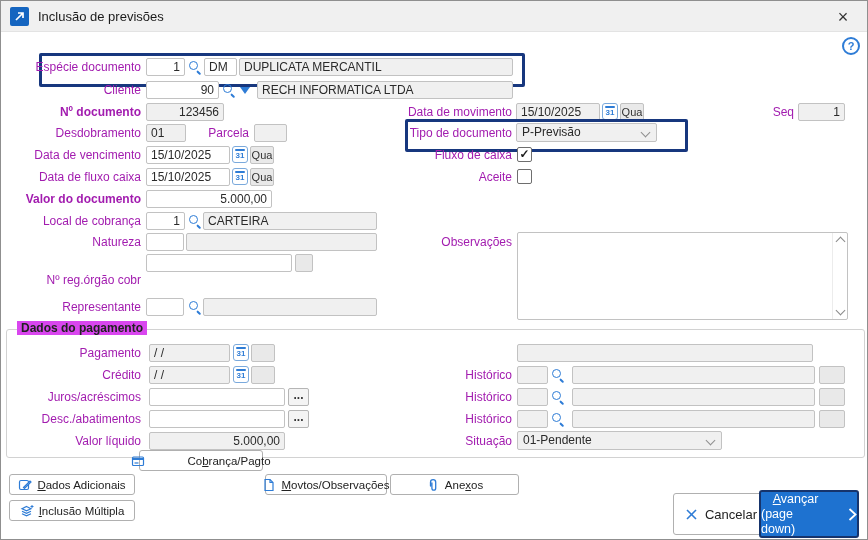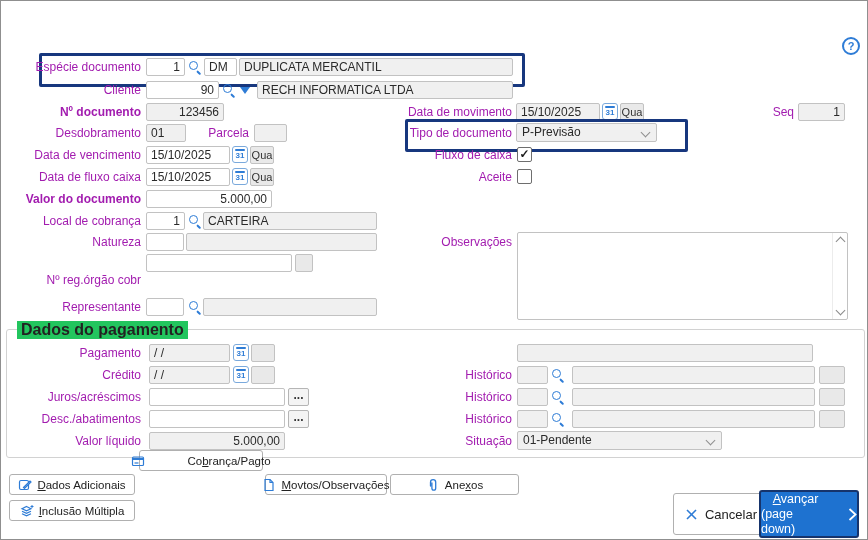--- a/index.html
+++ b/index.html
@@ -31,33 +31,42 @@
   .ddl{position:absolute;height:19px;background:#f0f0f0;border:1px solid #c2c2c2;border-radius:2px;box-sizing:border-box;font-size:12px;color:#2a2a2a;line-height:17px;padding:0 5px;}
   .ddl::after{content:"";position:absolute;right:7px;top:5px;width:6px;height:6px;border-right:1.5px solid #8f8f8f;border-bottom:1.5px solid #8f8f8f;transform:rotate(45deg);}
   .tri{position:absolute;width:0;height:0;border-left:5px solid transparent;border-right:5px solid transparent;border-top:7px solid #2e7cd6;}
   .hl{position:absolute;border:3px solid #17377e;border-radius:2px;pointer-events:none;}
   .ta{position:absolute;background:#fff;border:1px solid #c2c2c2;border-radius:2px;box-sizing:border-box;}
   .sb{position:absolute;right:1px;top:1px;bottom:1px;width:15px;border-left:1px solid #ececec;}
   .arr{position:absolute;left:4px;width:6px;height:6px;border-left:1.6px solid #8a8a8a;border-top:1.6px solid #8a8a8a;}
   .arr.up{top:5px;transform:rotate(45deg);}
   .arr.dn{bottom:5px;transform:rotate(225deg);}
   .fs{position:absolute;border:1px solid #d2d2d2;border-radius:3px;}
-  .legend{position:absolute;background:#22c55e;padding:0 4px;font-size:16px;font-weight:bold;color:#222;white-space:nowrap;}
+  .legend{position:absolute;background:#d946ef;padding:0 4px;font-size:12px;font-weight:bold;color:#222;white-space:nowrap;}
   .btn{position:absolute;height:21px;background:#fff;border:1px solid #b0b0b0;border-radius:3px;box-sizing:border-box;display:flex;align-items:center;justify-content:center;gap:5px;font-size:11.5px;color:#222;white-space:nowrap;}
   .mn{text-decoration:underline;}
   .cancel{position:absolute;left:660px;top:492px;width:96px;height:42px;background:#fff;border:1px solid #b0b0b0;border-radius:3px;box-sizing:border-box;display:flex;align-items:center;justify-content:center;gap:7px;font-size:13px;color:#222;margin-left:12px;}
   .primary{position:absolute;left:758px;top:489px;width:100px;height:48px;background:#1e72d0;border:2px solid #16346c;border-radius:3px;box-sizing:border-box;display:flex;align-items:center;justify-content:center;gap:18px;color:#fff;font-size:12.5px;}
   .primary .lines{display:flex;flex-direction:column;align-items:center;line-height:15px;}
   svg{display:block;}
 </style>
 </head>
 <body>
 
 <div id="dialog">
 
+  <div class="titlebar">
+    <span class="titleicon">
+      <svg width="13" height="13" viewBox="0 0 13 13">
+          <path d="M3 10 L10 3 M5 3 H10 V8" stroke="#fff" stroke-width="1.7" fill="none"></path>
+        </svg>
+    </span>
+    <span class="title">Inclusão de previsões</span>
+    <span class="close"></span>
+  </div>
   <span class="help"></span>
 
   <div class="hl" style="left:38px;top:52px;width:480px;height:28px;"></div>
   <span class="lbl" style="left:8px;top:57px;width:132px;">Espécie documento</span>
   <span class="fld tr" style="left:145px;top:57px;width:39px;">1</span>
   <span class="mag" style="left:186px;top:57px;"></span>
   <span class="fld" style="left:203px;top:57px;width:33px;">DM</span>
   <span class="fld gray" style="left:238px;top:57px;width:274px;">DUPLICATA MERCANTIL</span>
 
   <span class="lbl" style="left:8px;top:80px;width:132px;">Cliente</span>

